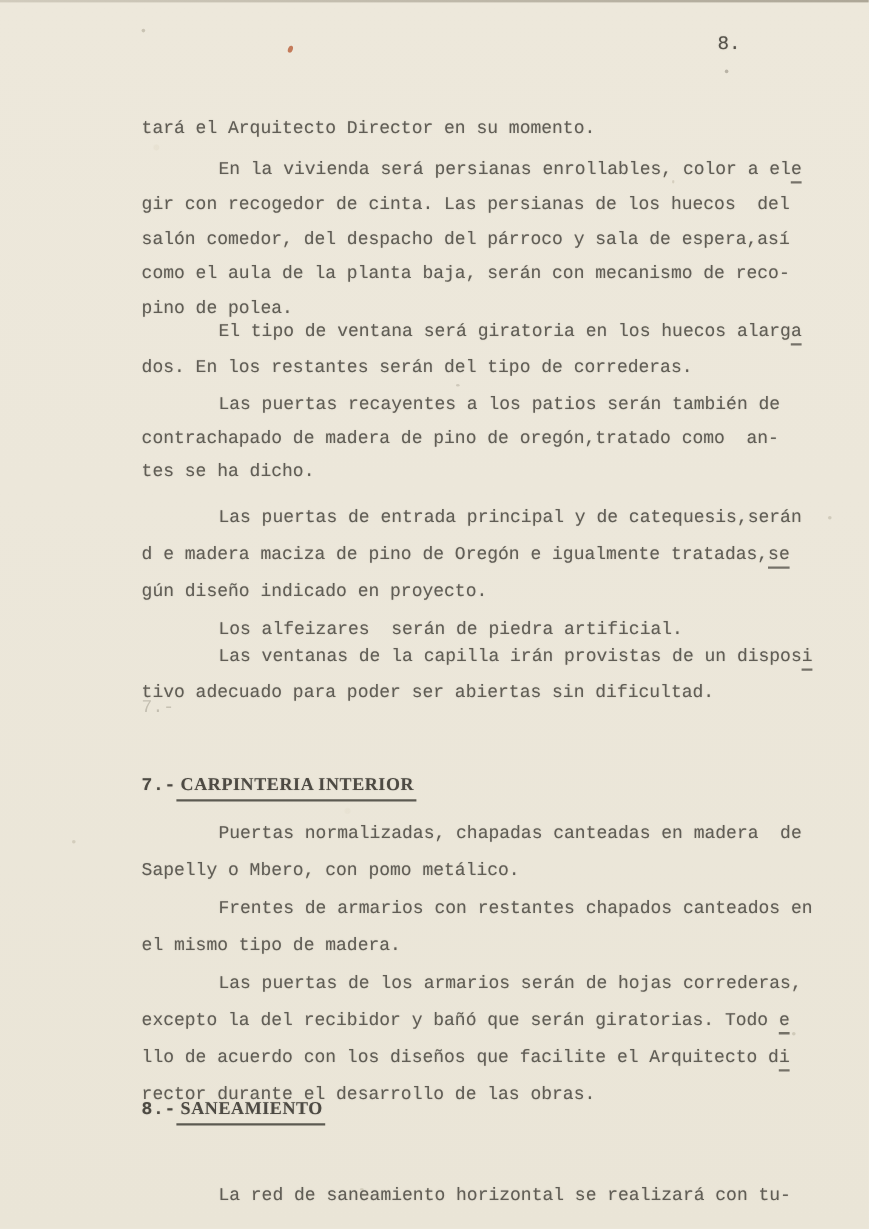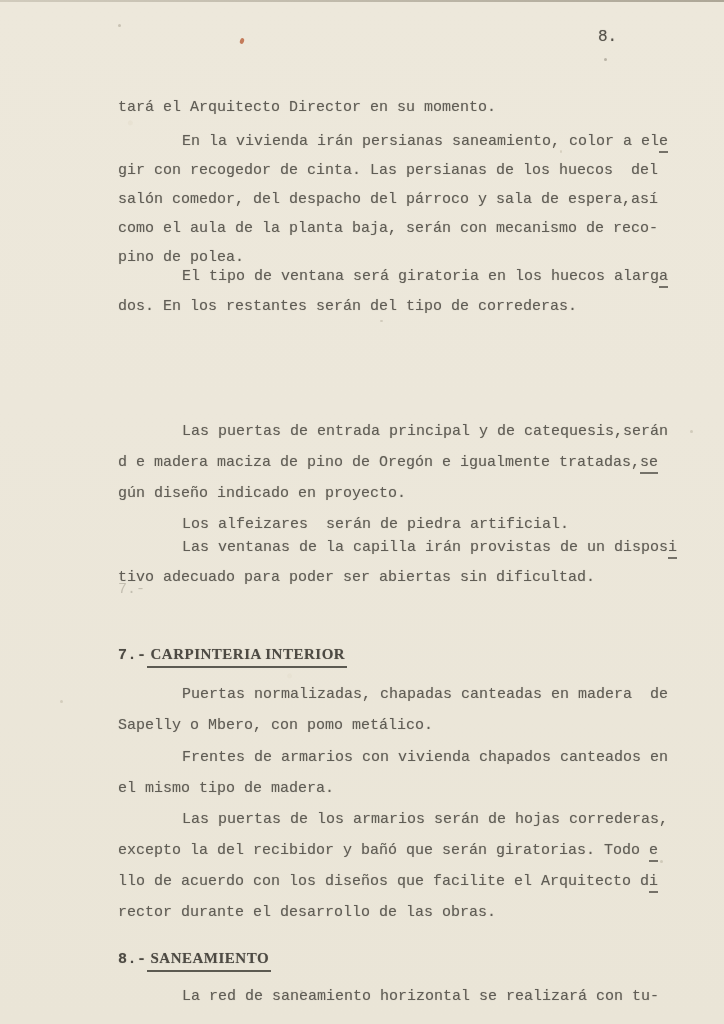--- a/index.html
+++ b/index.html
@@ -40,21 +40,21 @@
   .b2{top:268px}
   .b3{top:329px}  .b3 .line{height:28px}
   .b4{top:423px}  .b4 .line{height:31px}
   .b5{top:516px}
   .b6{top:539px}
   .b7{top:581px}
   .b8{top:646px}
   .b9{top:686px}  .b9 .line{height:31px}
   .b10{top:749px} .b10 .line{height:31px}
   .b11{top:811px} .b11 .line{height:31px}
-  .b12{top:950px}
+  .b12{top:916px}
   .b13{top:988px}
   .ind .line:first-child{padding-left:64px;}
   .u{
     border-bottom:2px solid rgba(96,93,85,.85);
     padding-bottom:1px;
   }
   .heading{font-weight:bold;color:#4d4a43;letter-spacing:.5px;}
   .hnum{display:inline-block;}
   .htitle{
     display:inline-block;
@@ -90,29 +90,34 @@
 <div class="speck speck-7"></div>
 <div class="speck speck-8"></div>
 
 <div class="page-number">8.</div>
 
 <div class="text-blocks">
     <div class="blk b0 para">
       <div class="line"><span>tará el Arquitecto Director en su momento.</span></div>
     </div>
     <div class="blk b1 para ind">
-      <div class="line"><span>En la vivienda irán persianas saneamiento, color a el</span><span class="u">e</span></div>
+      <div class="line"><span>En la vivienda será persianas enrollables, color a el</span><span class="u">e</span></div>
       <div class="line"><span>gir con recogedor de cinta. Las persianas de los huecos  del</span></div>
       <div class="line"><span>salón comedor, del despacho del párroco y sala de espera,así</span></div>
       <div class="line"><span>como el aula de la planta baja, serán con mecanismo de reco-</span></div>
       <div class="line"><span>pino de polea.</span></div>
     </div>
     <div class="blk b2 para ind">
       <div class="line"><span>El tipo de ventana será giratoria en los huecos alarg</span><span class="u">a</span></div>
       <div class="line"><span>dos. En los restantes serán del tipo de correderas.</span></div>
+    </div>
+    <div class="blk b3 para ind">
+      <div class="line"><span>Las puertas recayentes a los patios serán también de</span></div>
+      <div class="line"><span>contrachapado de madera de pino de oregón,tratado como  an-</span></div>
+      <div class="line"><span>tes se ha dicho.</span></div>
     </div>
     <div class="blk b4 para ind">
       <div class="line"><span>Las puertas de entrada principal y de catequesis,serán</span></div>
       <div class="line"><span>d e madera maciza de pino de Oregón e igualmente tratadas,</span><span class="u">se</span></div>
       <div class="line"><span>gún diseño indicado en proyecto.</span></div>
     </div>
     <div class="blk b5 para ind">
       <div class="line"><span>Los alfeizares  serán de piedra artificial.</span></div>
     </div>
     <div class="blk b6 para ind">
@@ -121,21 +126,21 @@
     </div>
     <div class="blk b7 para ghost">
       <div class="line"><span>7.-</span></div>
     </div>
     <div class="blk b8 heading"><span class="hnum">7.-</span><span class="htitle"> CARPINTERIA INTERIOR</span></div>
     <div class="blk b9 para ind">
       <div class="line"><span>Puertas normalizadas, chapadas canteadas en madera  de</span></div>
       <div class="line"><span>Sapelly o Mbero, con pomo metálico.</span></div>
     </div>
     <div class="blk b10 para ind">
-      <div class="line"><span>Frentes de armarios con vivienda chapados canteados en</span></div>
+      <div class="line"><span>Frentes de armarios con restantes chapados canteados en</span></div>
       <div class="line"><span>el mismo tipo de madera.</span></div>
     </div>
     <div class="blk b11 para ind">
       <div class="line"><span>Las puertas de los armarios serán de hojas correderas,</span></div>
       <div class="line"><span>excepto la del recibidor y bañó que serán giratorias. Todo </span><span class="u">e</span></div>
       <div class="line"><span>llo de acuerdo con los diseños que facilite el Arquitecto d</span><span class="u">i</span></div>
       <div class="line"><span>rector durante el desarrollo de las obras.</span></div>
     </div>
     <div class="blk b12 heading"><span class="hnum">8.-</span><span class="htitle"> SANEAMIENTO</span></div>
     <div class="blk b13 para ind">

